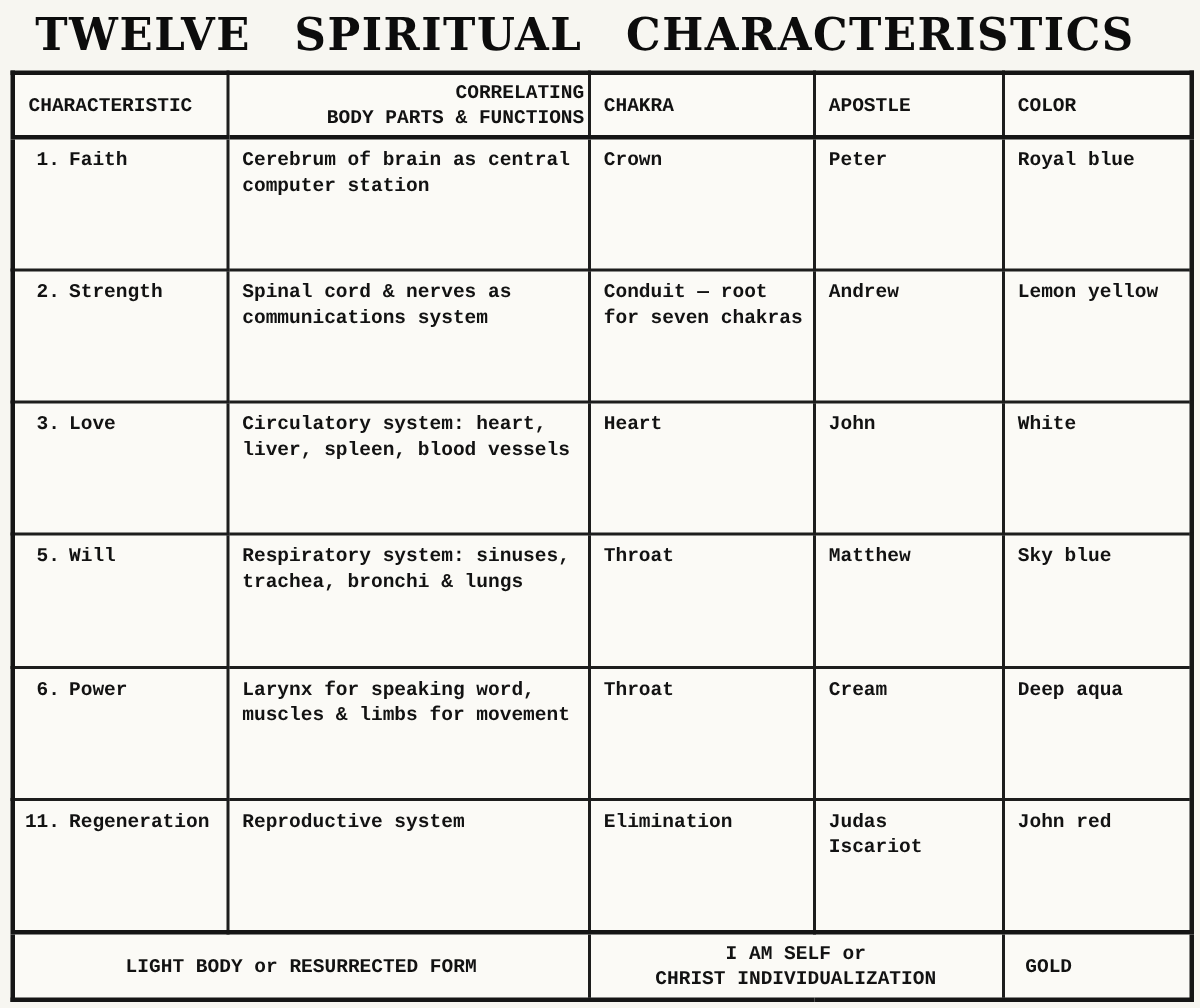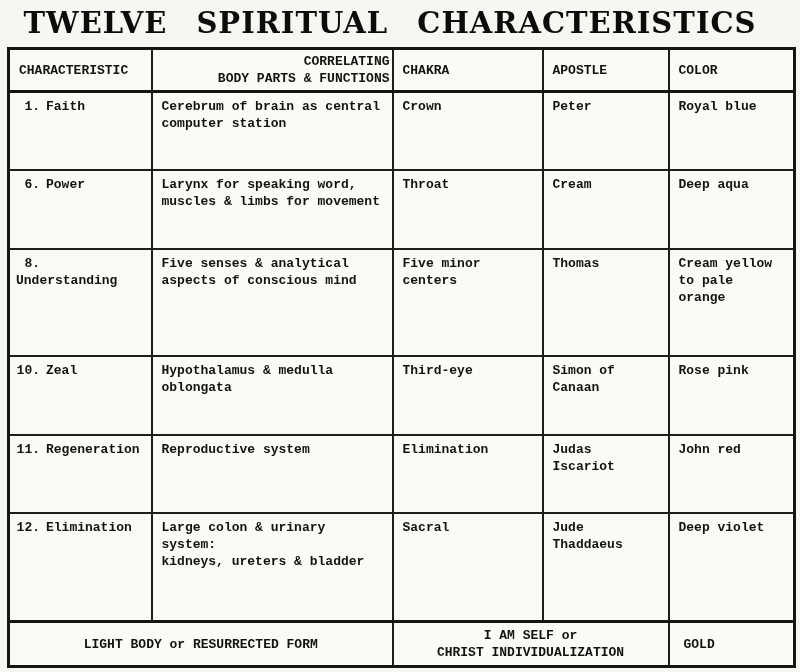--- a/index.html
+++ b/index.html
@@ -109,62 +109,59 @@
   <tbody>
     <tr>
       <td class="char-cell"><span class="num">1.</span><span>Faith</span></td>
       <td>Cerebrum of brain as central
 computer station</td>
       <td>Crown</td>
       <td>Peter</td>
       <td>Royal blue</td>
     </tr>
     <tr>
+      <td class="char-cell"><span class="num">2.</span><span>Strength</span></td>
+      <td>Spinal cord &amp; nerves as
+communications system</td>
+      <td>Conduit — root
+for seven chakras</td>
+      <td>Andrew</td>
+      <td>Lemon yellow</td>
+    </tr>
+    <tr>
+      <td class="char-cell"><span class="num">3.</span><span>Love</span></td>
+      <td>Circulatory system: heart,
+liver, spleen, blood vessels</td>
+      <td>Heart</td>
+      <td>John</td>
+      <td>White</td>
+    </tr>
+    <tr>
+      <td class="char-cell"><span class="num">5.</span><span>Will</span></td>
+      <td>Respiratory system: sinuses,
+trachea, bronchi &amp; lungs</td>
+      <td>Throat</td>
+      <td>Matthew</td>
+      <td>Sky blue</td>
+    </tr>
+    <tr>
       <td class="char-cell"><span class="num">6.</span><span>Power</span></td>
       <td>Larynx for speaking word,
 muscles &amp; limbs for movement</td>
       <td>Throat</td>
       <td>Cream</td>
       <td>Deep aqua</td>
     </tr>
     <tr>
-      <td class="char-cell"><span class="num">8.</span><span>Understanding</span></td>
-      <td>Five senses &amp; analytical
-aspects of conscious mind</td>
-      <td>Five minor
-centers</td>
-      <td>Thomas</td>
-      <td>Cream yellow
-to pale orange</td>
-    </tr>
-    <tr>
-      <td class="char-cell"><span class="num">10.</span><span>Zeal</span></td>
-      <td>Hypothalamus &amp; medulla
-oblongata</td>
-      <td>Third-eye</td>
-      <td>Simon of
-Canaan</td>
-      <td>Rose pink</td>
-    </tr>
-    <tr>
       <td class="char-cell"><span class="num">11.</span><span>Regeneration</span></td>
       <td>Reproductive system</td>
       <td>Elimination</td>
       <td>Judas
 Iscariot</td>
       <td>John red</td>
-    </tr>
-    <tr>
-      <td class="char-cell"><span class="num">12.</span><span>Elimination</span></td>
-      <td>Large colon &amp; urinary system:
-kidneys, ureters &amp; bladder</td>
-      <td>Sacral</td>
-      <td>Jude
-Thaddaeus</td>
-      <td>Deep violet</td>
     </tr>
   </tbody>
   <tfoot>
     <tr>
       <td colspan="2">LIGHT BODY or RESURRECTED FORM</td>
       <td colspan="2">I AM SELF or
 CHRIST INDIVIDUALIZATION</td>
       <td class="gold-cell">GOLD</td>
     </tr>
   </tfoot>

